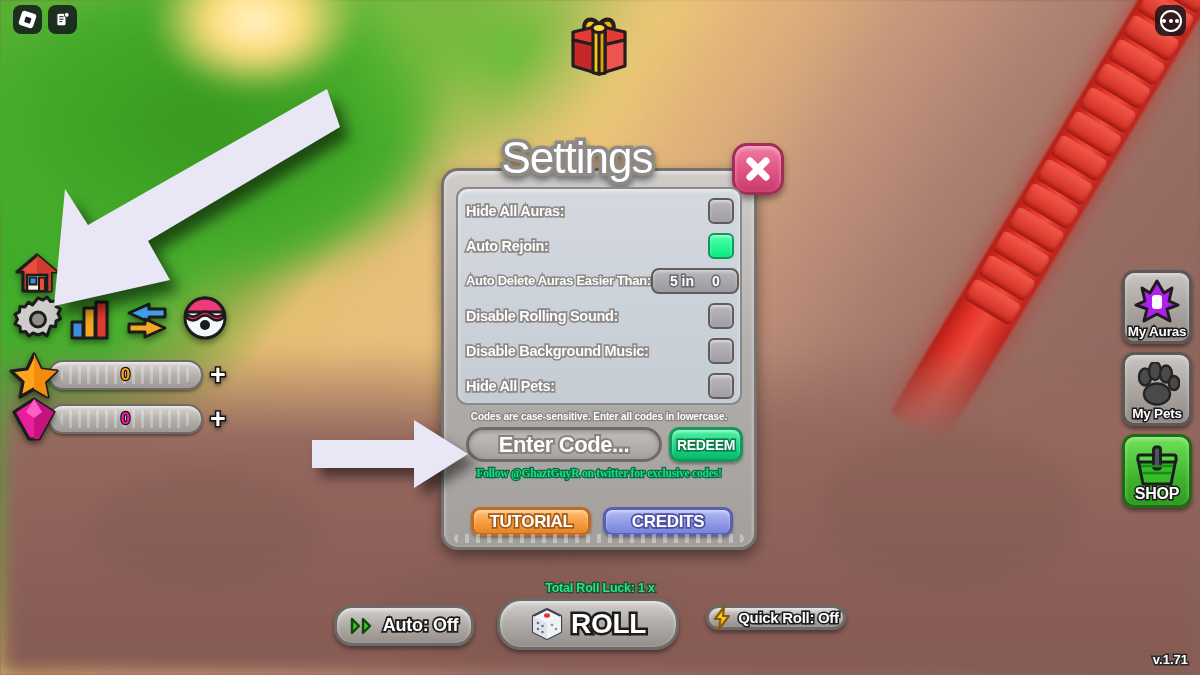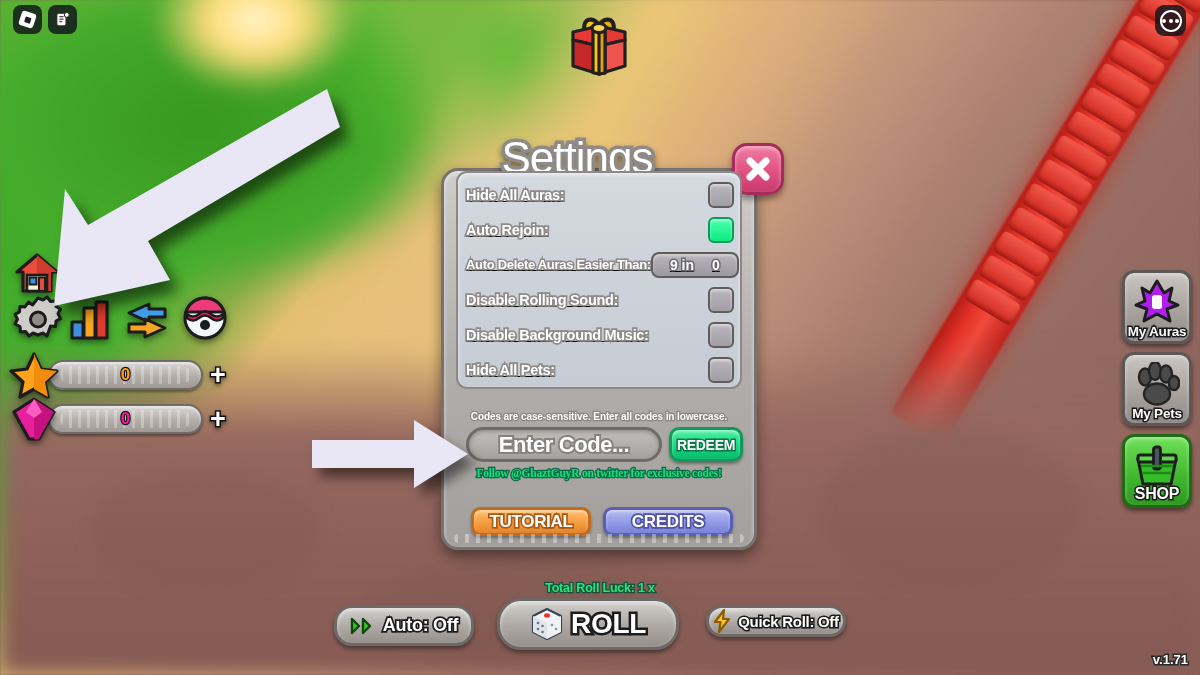--- a/index.html
+++ b/index.html
@@ -125,24 +125,24 @@
     background:repeating-linear-gradient(90deg, rgba(255,255,255,.35) 0 4px, rgba(255,255,255,0) 4px 11px); }
   #settings-title { position:absolute; left:0; right:44px; top:-38px; text-align:center;
     font-size:44px; font-weight:normal; color:#fff; letter-spacing:-1px;
     -webkit-text-stroke:7px #8e8a87; paint-order:stroke fill;
     filter:drop-shadow(0 4px 3px rgba(0,0,0,.45)); }
   #close-btn { position:absolute; right:-30px; top:-28px; width:52px; height:52px; border-radius:15px;
     background:linear-gradient(180deg,#f07ba3,#e05383 55%,#c93a6c); border:3px solid #a32d59;
     cursor:pointer; display:flex; align-items:center; justify-content:center;
     box-shadow:0 4px 6px rgba(0,0,0,.4), inset 0 2px 4px rgba(255,255,255,.45); }
 
-  #rows-box { position:absolute; left:12px; right:12px; top:0; height:218px;
+  #rows-box { position:absolute; left:12px; right:12px; top:16px; height:218px;
     border-radius:11px; background:linear-gradient(180deg,#d4d9e0,#c6ccd4);
     border:2px solid #8b8885; padding:4px 6px 4px 8px;
-    box-shadow:inset 0 2px 4px rgba(255,255,255,.6);text-decoration:underline; }
+    box-shadow:inset 0 2px 4px rgba(255,255,255,.6); }
   .srow { height:35px; display:flex; align-items:center; justify-content:space-between; }
   .srow-lbl { font-size:14.5px; font-weight:bold; color:#fff; letter-spacing:-.3px;
     -webkit-text-stroke:3.4px #8d8a88; paint-order:stroke fill; white-space:nowrap; }
   .toggle { width:26px; height:26px; border-radius:6px; cursor:pointer;
     border:2.5px solid #5f5c5a; background:linear-gradient(180deg,#b9b6bd,#a09da4);
     box-shadow:inset 0 2px 3px rgba(255,255,255,.5); flex:none; }
   .toggle.on { background:linear-gradient(180deg,#4dffad,#0bea80); border-color:#0c9a5a; }
   .numfield { width:88px; height:26px; border-radius:8px; cursor:pointer; flex:none;
     border:2.5px solid #5f5c5a; background:linear-gradient(180deg,#b9b6bd,#9b989f);
     display:flex; align-items:center; justify-content:center;
@@ -185,21 +185,21 @@
   
   #luck-text { position:absolute; left:0; right:0; top:581px; text-align:center;
     font-size:12.5px; font-weight:bold; color:#2fe07e; letter-spacing:-.2px;
     -webkit-text-stroke:2.6px #14543a; paint-order:stroke fill; }
   .pill { position:absolute; border-radius:18px; cursor:pointer;
     background:linear-gradient(180deg,#d2cfcc,#ada8a4 55%,#958f8b);
     border:3px solid #6d6966; display:flex; align-items:center; justify-content:center; gap:7px;
     box-shadow:0 3px 4px rgba(0,0,0,.4), inset 0 2px 4px rgba(255,255,255,.55); }
   #auto-btn { left:334px; top:605px; width:140px; height:41px; }
   #roll-btn { left:497px; top:598px; width:182px; height:52px; border-radius:24px; }
-  #quick-btn { left:706px; top:605px; width:140px; height:32px; }
+  #quick-btn { left:706px; top:605px; width:140px; height:25px; }
   .pill-lbl { font-size:18px; font-weight:bold; color:#fff; letter-spacing:-.3px;
     -webkit-text-stroke:3.4px #1c1c1c; paint-order:stroke fill; }
   #roll-lbl { font-size:28px; -webkit-text-stroke-width:5px; }
   #quick-btn .pill-lbl { font-size:15px; -webkit-text-stroke-width:3.2px; }
 
   #version { position:absolute; right:12px; bottom:8px; font-size:13px; font-weight:bold;
     color:#fff; -webkit-text-stroke:3px #2a2a2a; paint-order:stroke fill; }
 
   
   #arrow-gear { position:absolute; left:40px; top:75px; width:300px; height:260px;
@@ -393,21 +393,21 @@
       <span class="srow-lbl">Hide All Auras:</span>
       <span class="toggle"></span>
     </div>
     <div class="srow">
       <span class="srow-lbl">Auto Rejoin:</span>
       <span class="toggle on"></span>
     </div>
     <div class="srow wide">
       <span class="srow-lbl">Auto Delete Auras Easier Than:</span>
       <span class="numfield">
-        <span class="numfield-val">9 in</span>
+        <span class="numfield-val">5 in</span>
         <span class="numfield-val" style="margin-left:18px">0</span>
       </span>
     </div>
     <div class="srow">
       <span class="srow-lbl">Disable Rolling Sound:</span>
       <span class="toggle"></span>
     </div>
     <div class="srow">
       <span class="srow-lbl">Disable Background Music:</span>
       <span class="toggle"></span>

